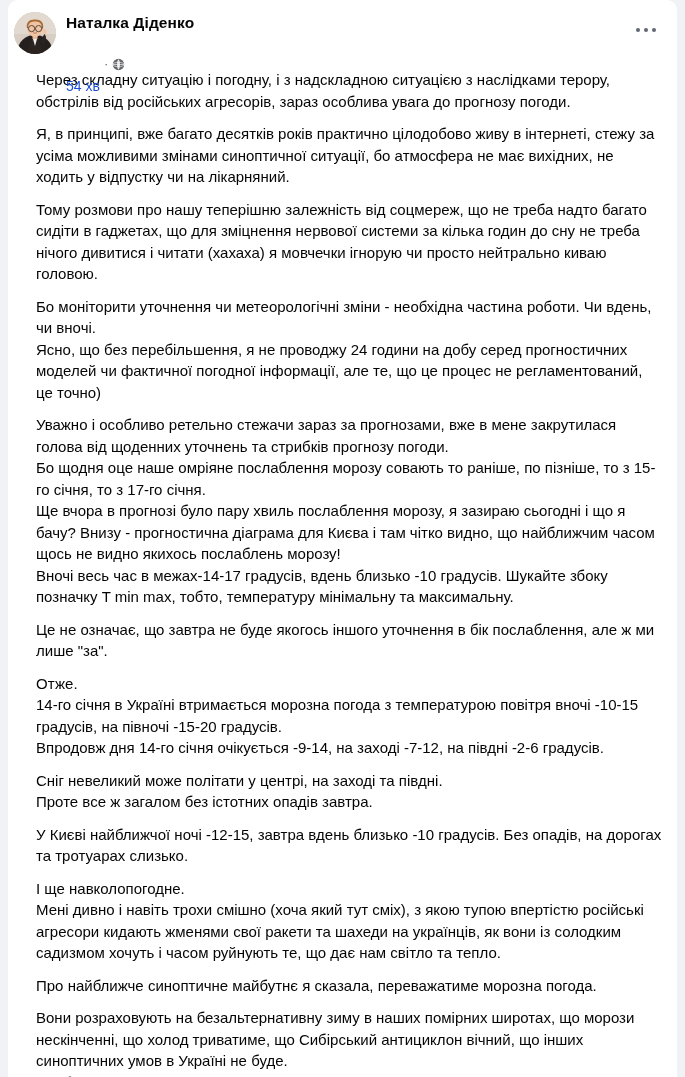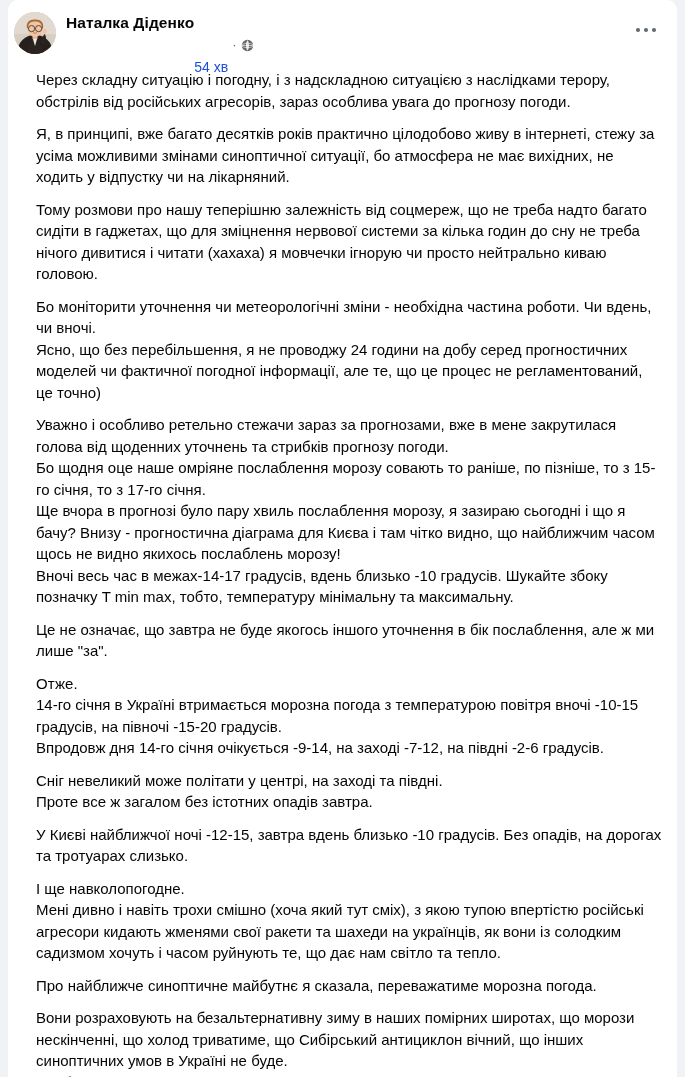--- a/index.html
+++ b/index.html
@@ -42,21 +42,21 @@
     flex: 0 0 42px;
     overflow: hidden;
     position: relative;
     background: #cfc6bd;
   }
   .avatar svg { display: block; width: 42px; height: 42px; }
 
   .header-text {
     margin-left: 10px;
     display: flex;
-    flex-direction: row;
+    flex-direction: column;
     padding-top: 1px;
   }
 
   .author-name {
     font-size: 15.5px;
     font-weight: bold;
     color: #050505;
     line-height: 19px;
     letter-spacing: 0.1px;
   }

